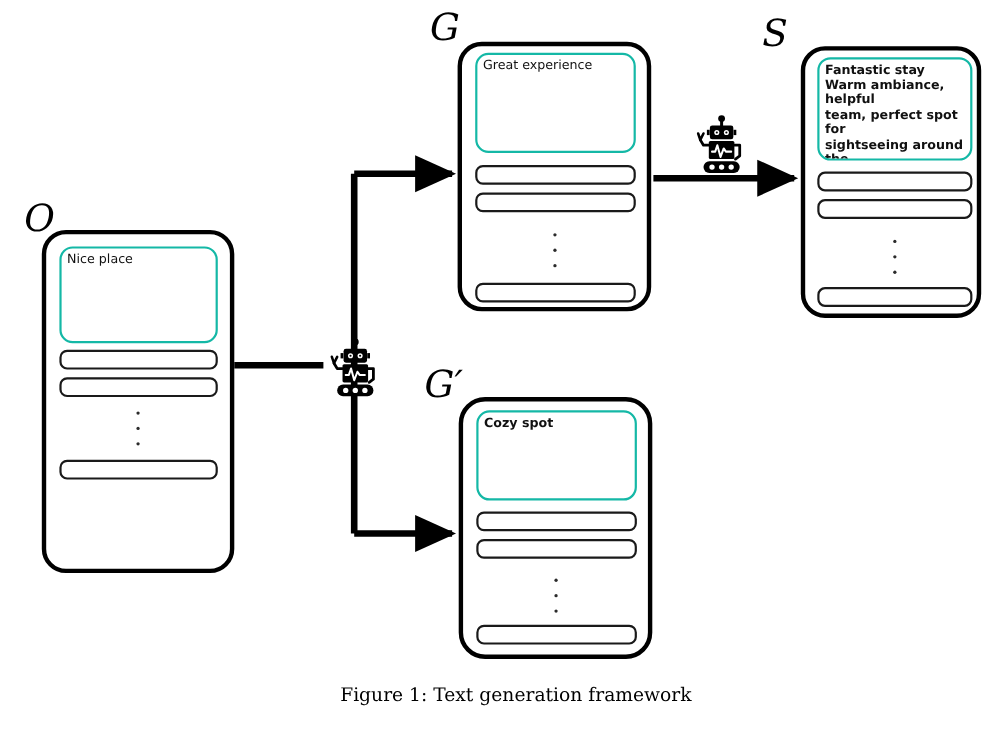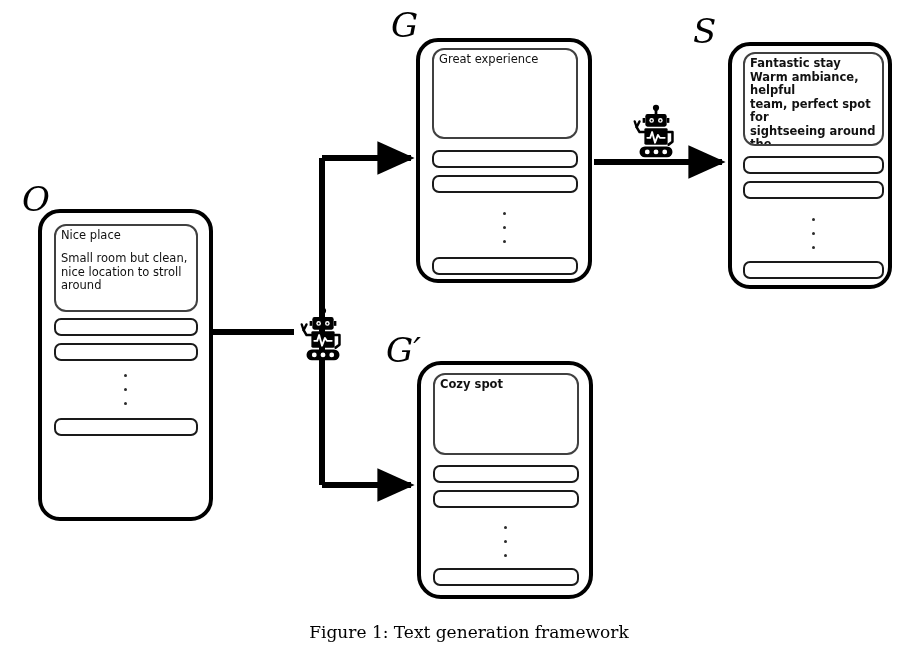--- a/index.html
+++ b/index.html
@@ -27,21 +27,21 @@
     position: absolute;
     box-sizing: border-box;
     border: 4px solid #000000;
     border-radius: 22px;
     background: #ffffff;
   }
 
   .doc-highlight {
     position: absolute;
     box-sizing: border-box;
-    border: 2px solid #404040;
+    border: 2px solid #14b8a6;
     border-radius: 12px;
     background: #ffffff;
     padding: 3px 5px 4px 5px;
     overflow: hidden;
   }
   .doc-highlight .hl-title {
     color: #111111;
     line-height: 1.18;
     white-space: pre-wrap;
   }
@@ -193,23 +193,20 @@
     </svg>
   </div>
 
   <div class="script-label" style="left:22px; top:182px;">O</div>
 
   <div class="doc-card" style="left:38px; top:209px; width:175px; height:312px;">
 
     <div class="doc-highlight" style="left:12px; top:11px; width:144px; height:88px; font-size:11.5px;">
       <div class="hl-title">Nice place</div>
       <div class="hl-gap"></div>
-      <div class="hl-body">Small room but clean,
-nice location to stroll
-around</div>
     </div>
 
     <div class="entry-row" style="left:12px; top:105px; width:144px; height:18px;"></div>
     <div class="entry-row" style="left:12px; top:130px; width:144px; height:18px;"></div>
 
     <div class="vdots" style="left:80px; top:161px; width:6px; height:31px;">
       <i></i>
         <i></i>
         <i></i>
     </div>

